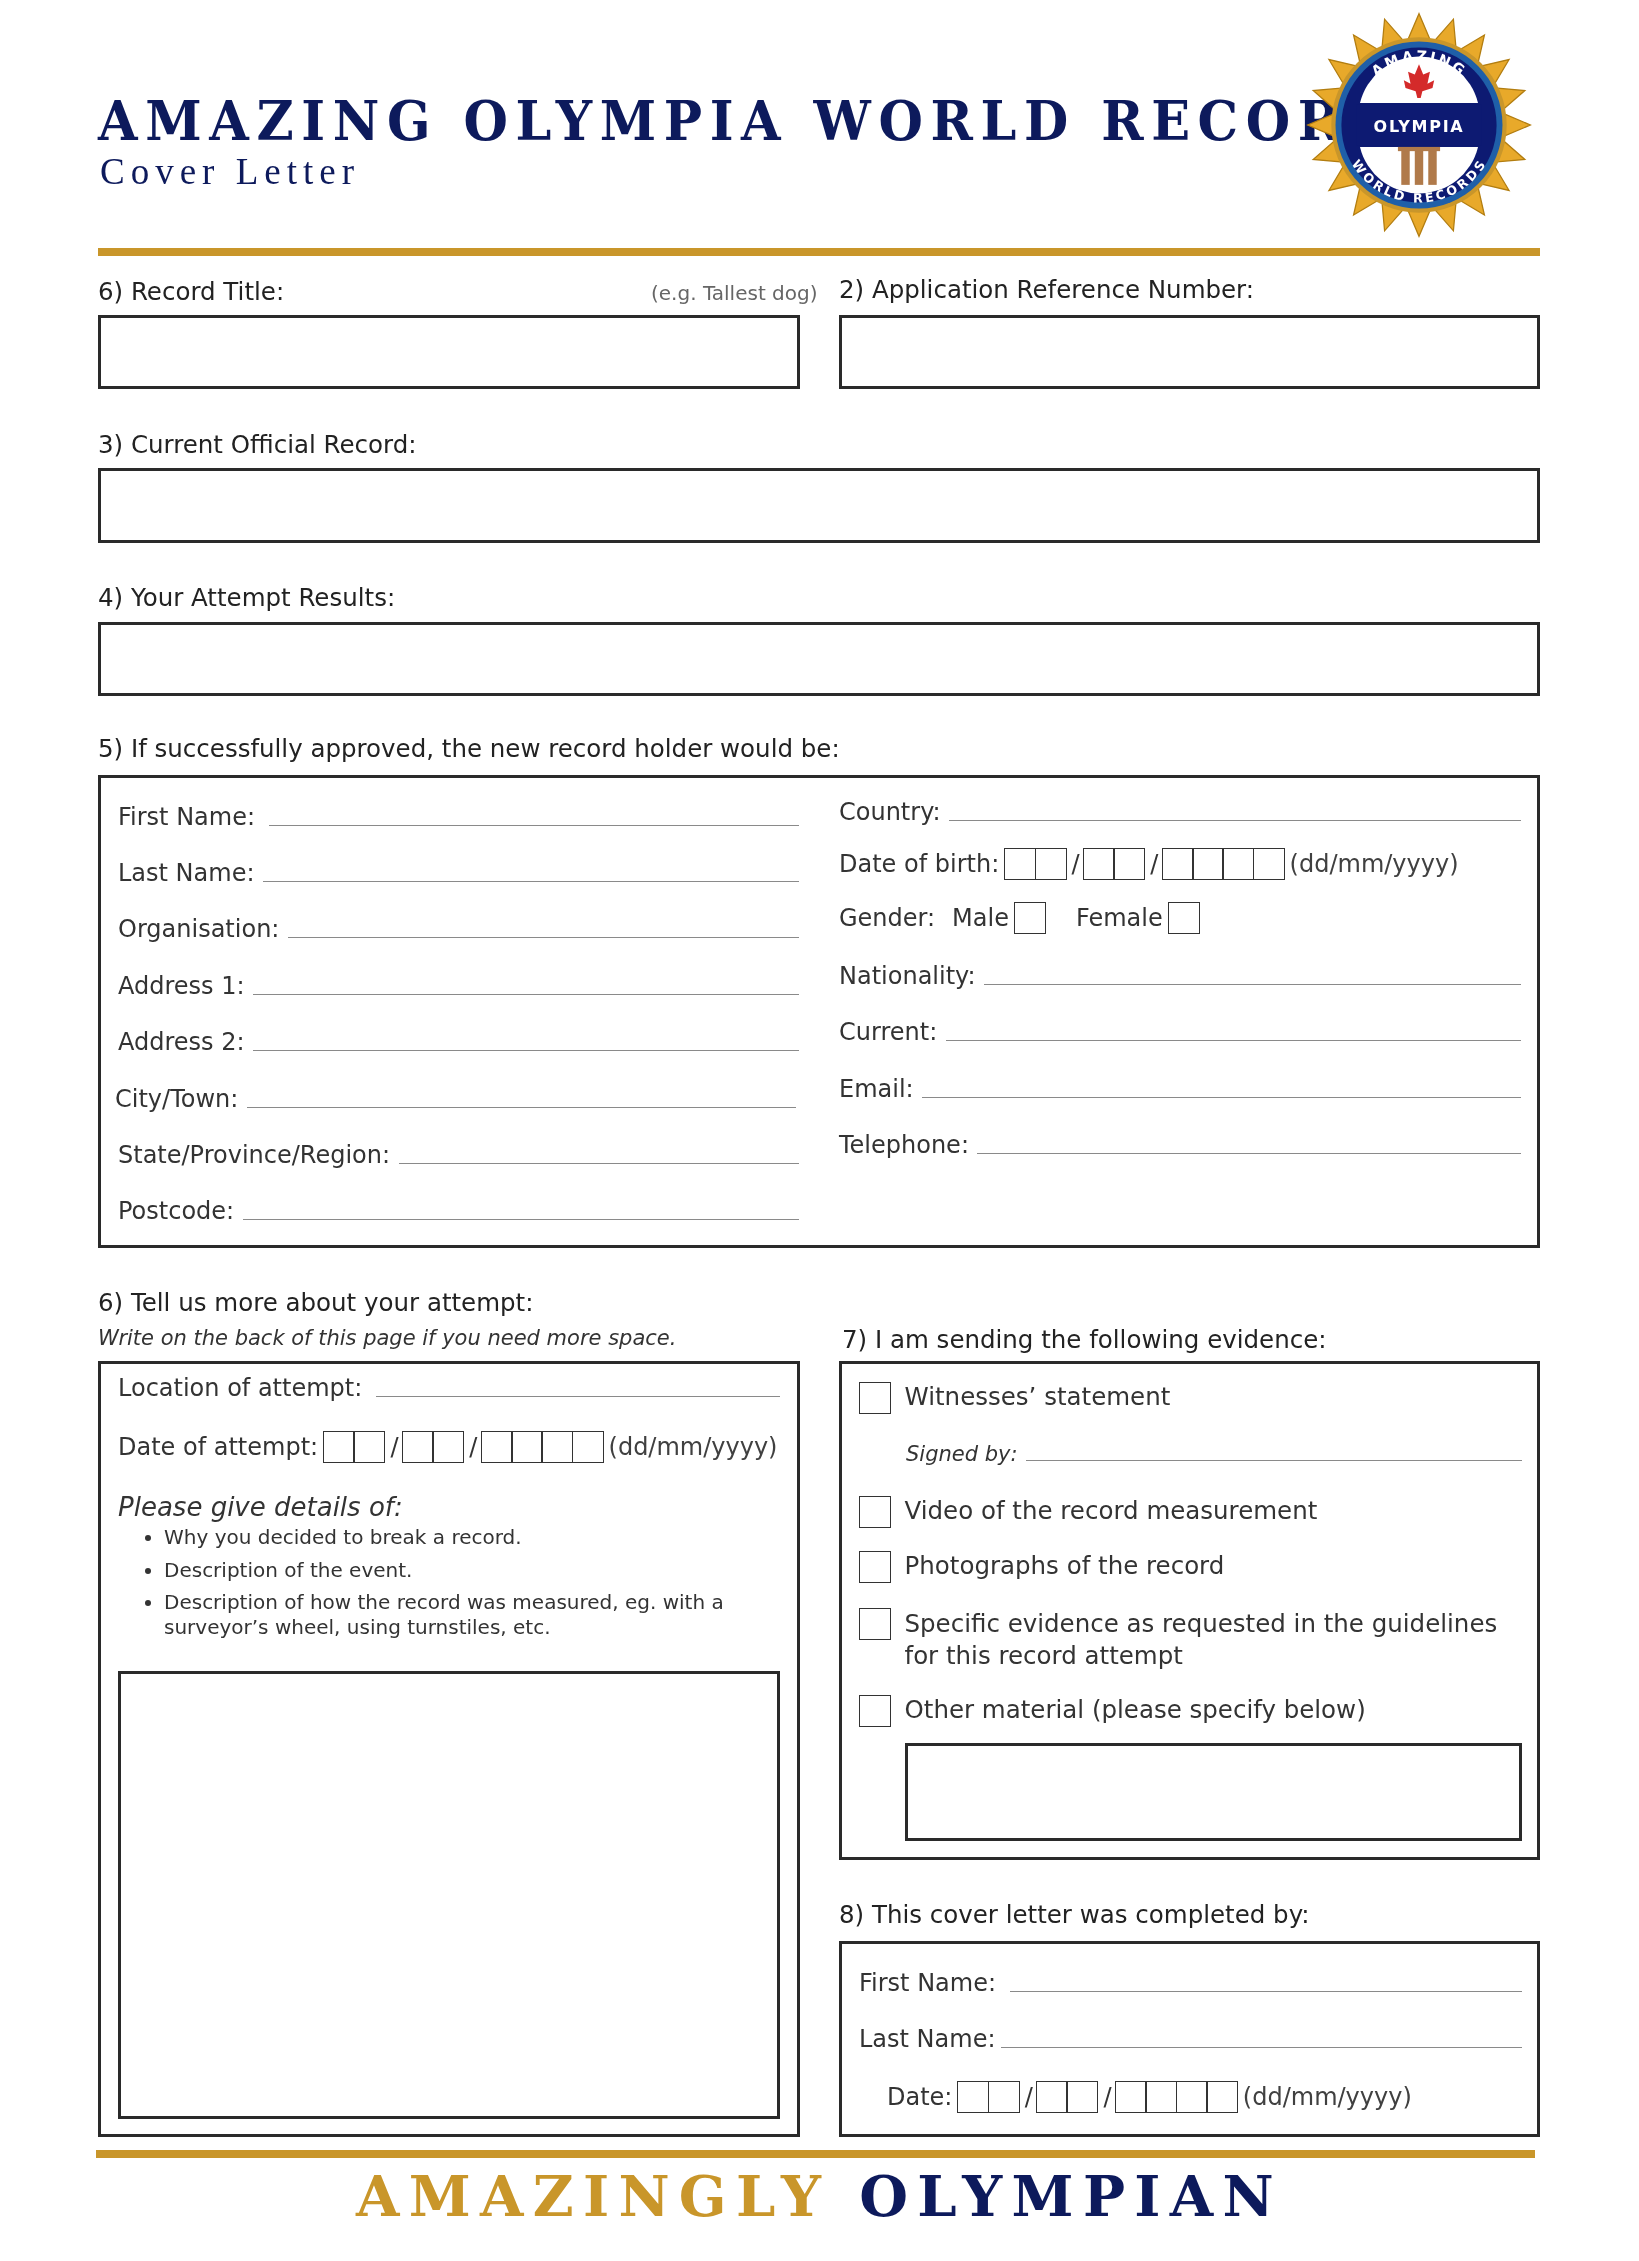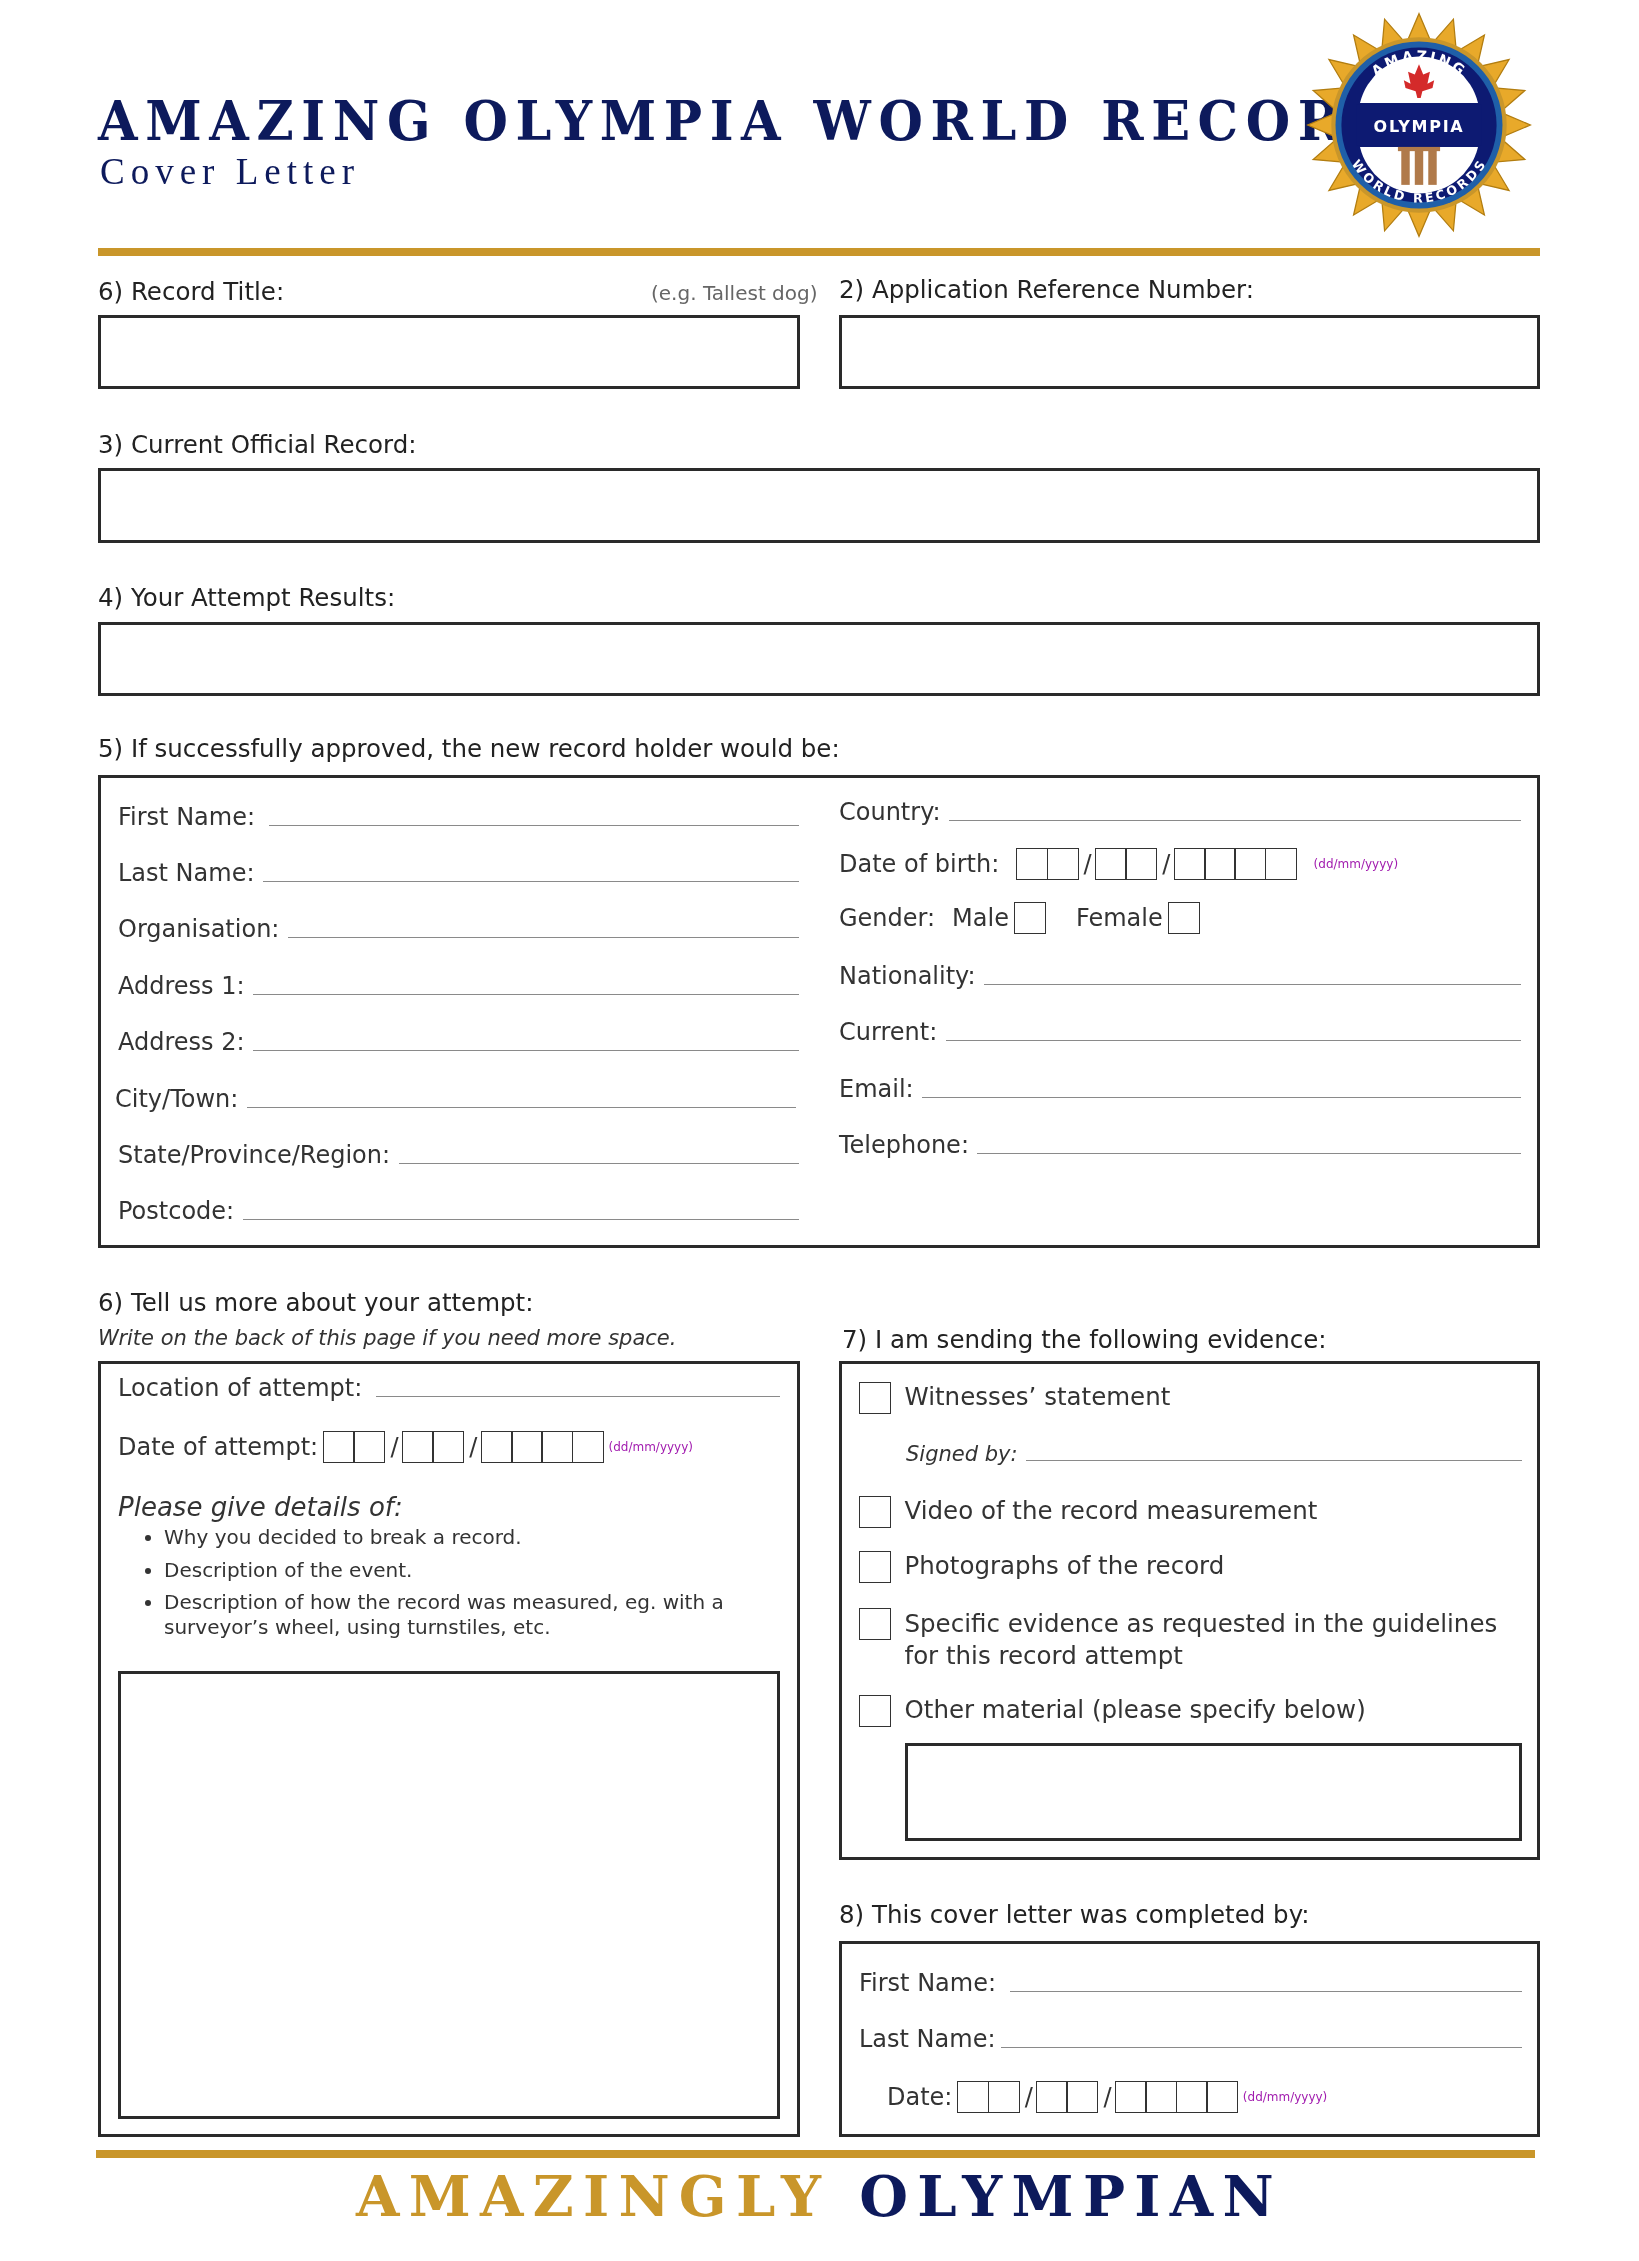--- a/index.html
+++ b/index.html
@@ -14,21 +14,21 @@
   .sec-label { font-family:"DejaVu Sans", sans-serif; font-size:24.5px; color:#222; white-space:nowrap; }
   .hint { font-size:20px; color:#666; white-space:nowrap; }
   .box { border:3.4px solid #2a2a2a; box-sizing:border-box; background:#fff; }
   .field-row { position:absolute; display:flex; align-items:flex-end; font-size:24px; color:#333; }
   .field-row .lbl { white-space:nowrap; padding-right:8.5px; }
   .field-row .line { flex:1; border-bottom:1.7px solid #8a8a8a; margin-bottom:5px; height:0.8px; }
   .date-group { display:flex; align-items:center; }
   .digit { width:32px; height:32px; border:1.7px solid #333; box-sizing:border-box; margin-left:-1.7px; }
   .digit:first-child { margin-left:0; }
   .slash { font-size:24px; color:#333; padding:0 5px; }
-  .date-fmt { font-size:12px; color:#a21caf; margin-left:5px; white-space:nowrap; }
+  .date-fmt { font-size:24px; color:#404040; margin-left:5px; white-space:nowrap; }
   .cb { width:32px; height:32px; border:1.7px solid #333; box-sizing:border-box; display:inline-block; background:#fff; }
   .ev-row { position:absolute; left:859px; display:flex; align-items:flex-start; font-size:24.5px; color:#333; }
   .ev-row .cb { margin-right:13.5px; flex:none; }
   .bullets { position:absolute; left:144px; top:1525px; font-size:20px; color:#333; line-height:25px; margin:0; padding:0 0 0 20px; width:592px; }
   .bullets li { margin-bottom:7.6px; }
   .footer-text { left:0; width:1639px; top:2163px; text-align:center; font-family:"DejaVu Serif", serif;
                  font-weight:bold; font-size:56px; letter-spacing:9.3px; white-space:nowrap; }
 </style>
 </head>
 <body>
@@ -105,21 +105,21 @@
 <div class="abs sec-label" style="left:98px; top:734px;">5) If successfully approved, the new record holder would be:</div>
 <div class="abs box" style="left:98px; top:775px; width:1442px; height:473px;"></div>
 
 <div id="holder-left"></div>
 
 <div class="field-row" style="left:839px; top:798px; width:682px;">
   <span class="lbl">Country:</span>
     <span class="line"></span>
 </div>
 
-<div class="field-row" style="left:839px; top:848px; align-items:center;gap:12px;">
+<div class="field-row" style="left:839px; top:848px; align-items:center;">
   <span class="lbl" style="padding-right:5px;">Date of birth:</span>
   <span class="date-group">
     <span class="digit"></span>
       <span class="digit"></span>
     <span class="slash">/</span>
     <span class="digit"></span>
       <span class="digit"></span>
     <span class="slash">/</span>
     <span class="digit"></span>
       <span class="digit"></span>

